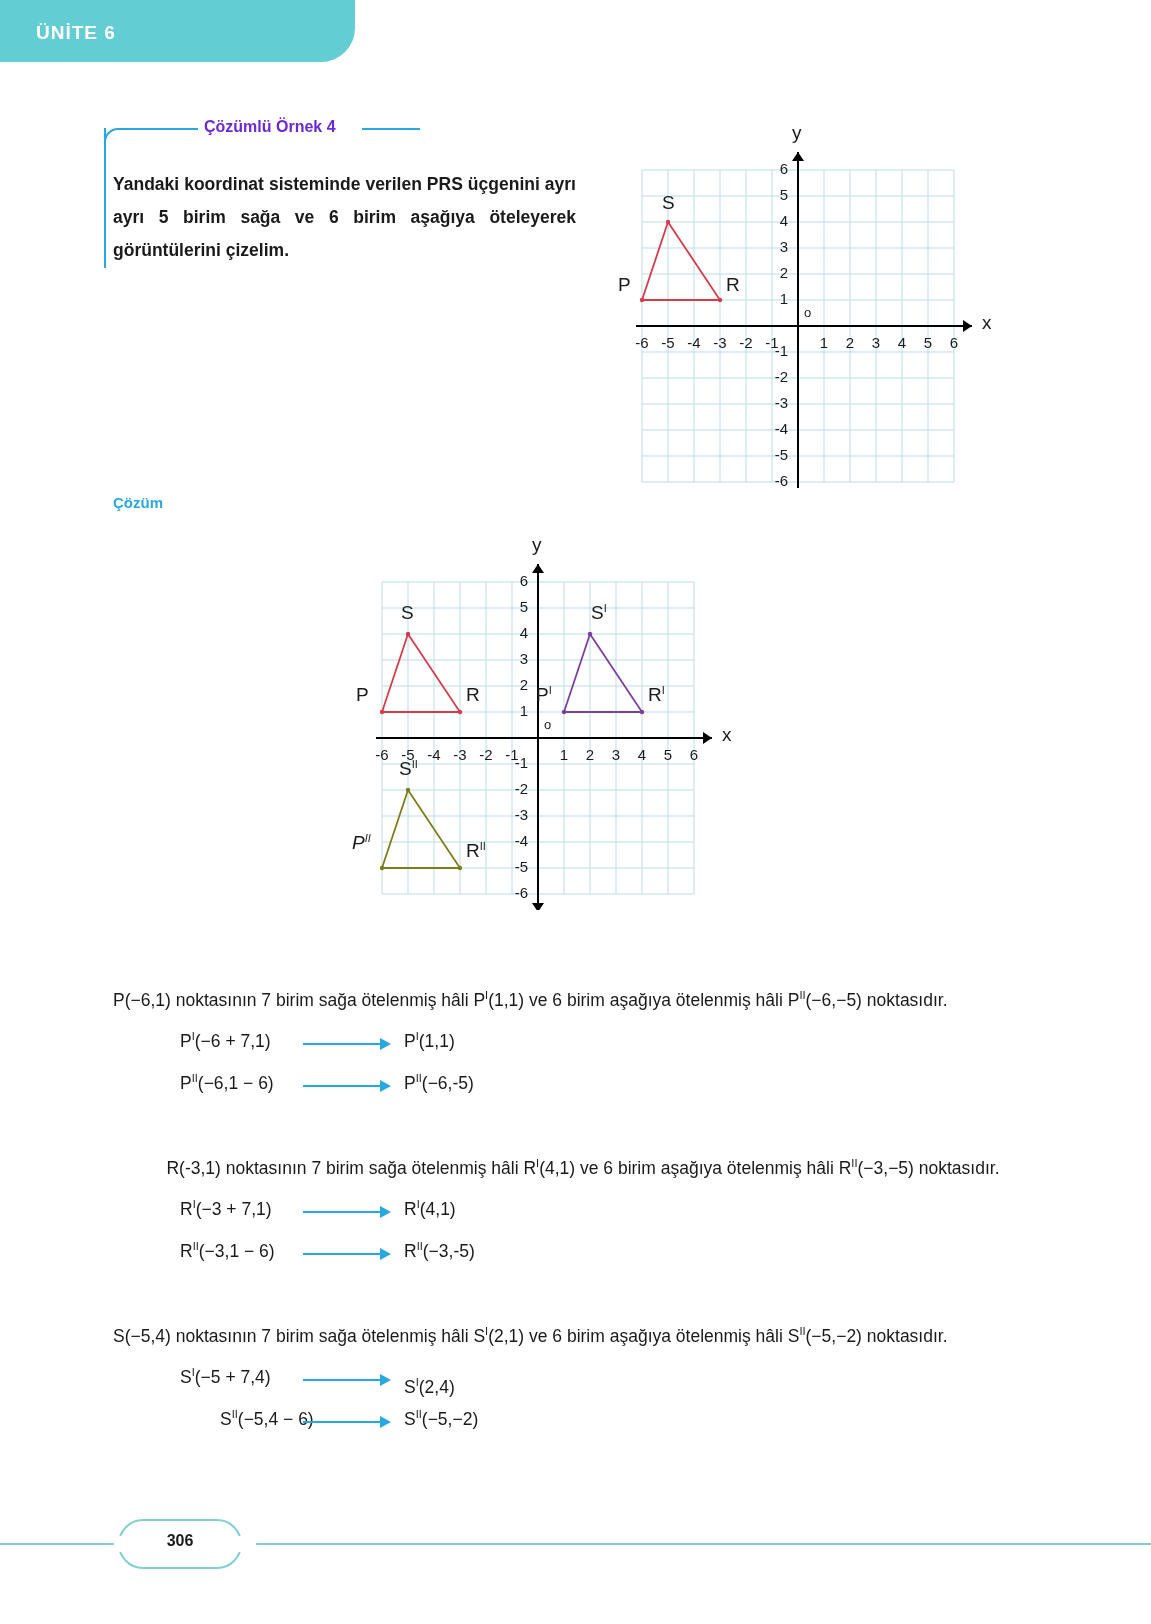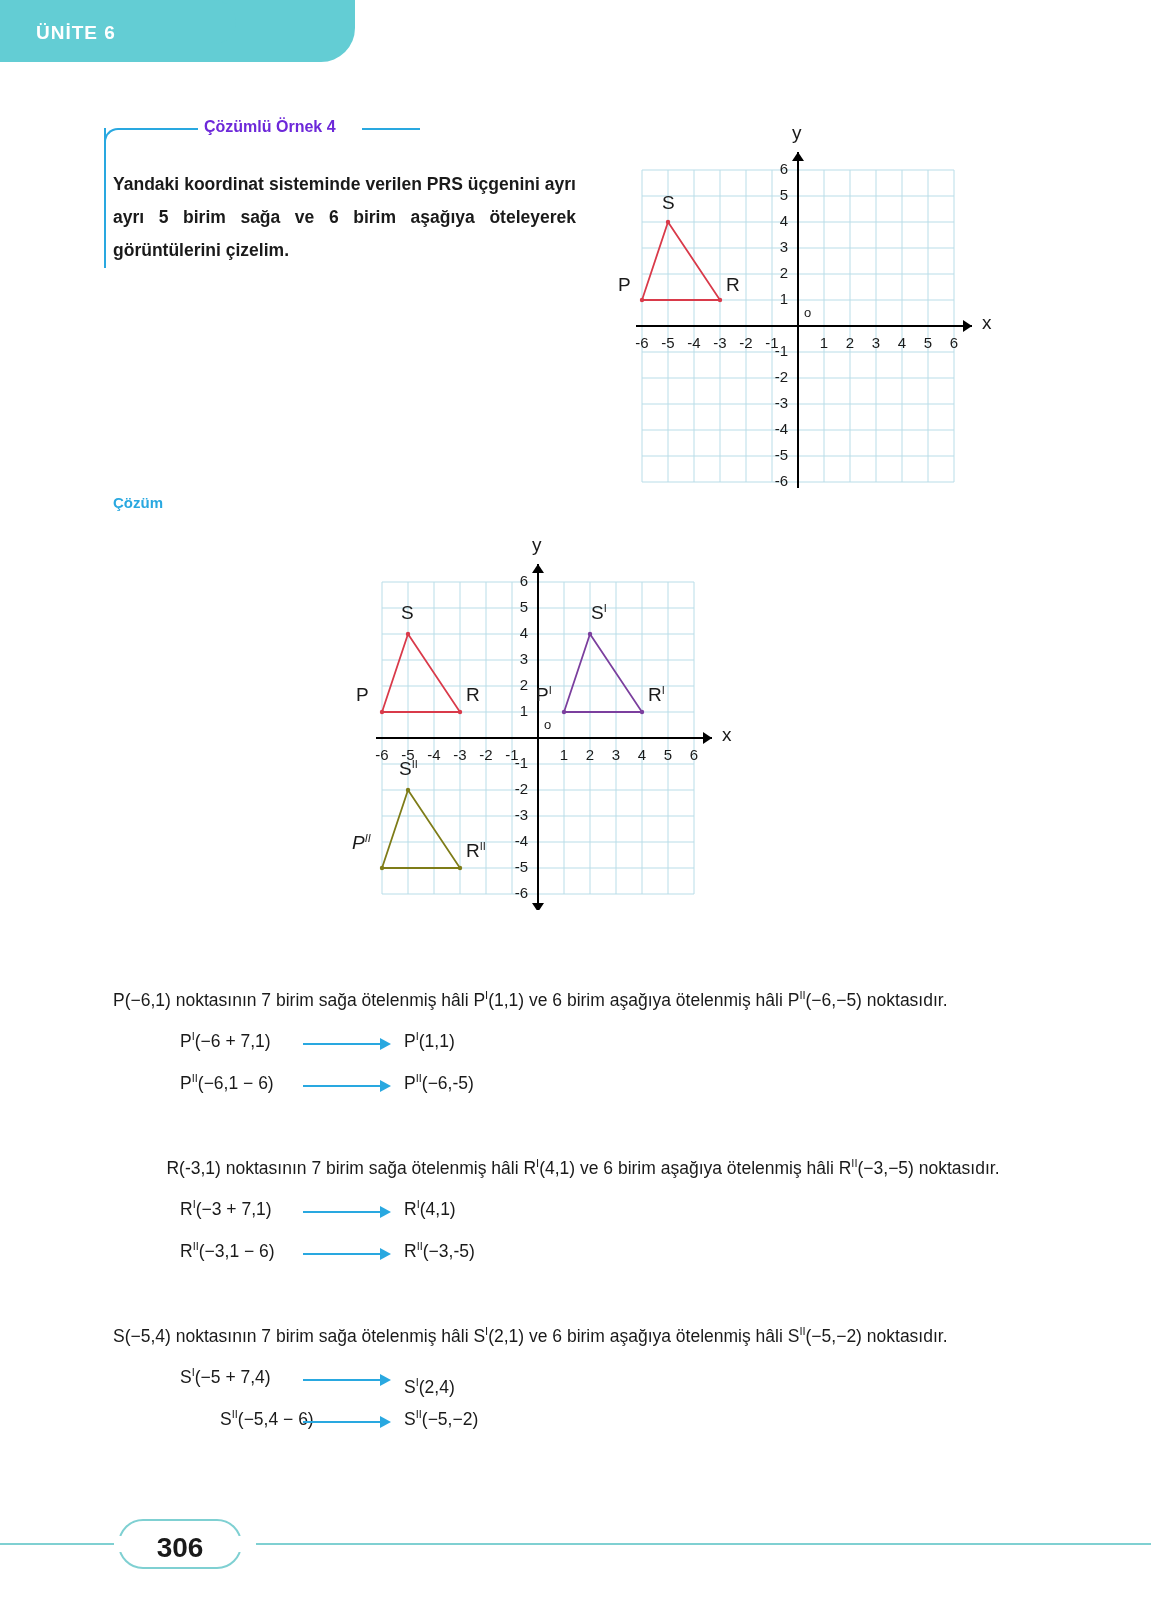--- a/index.html
+++ b/index.html
@@ -185,21 +185,21 @@
     width: 26px; height: 16px;
     background: #ffffff;
   }
   #footer-oval-mask-l { left: 114px; }
   #footer-oval-mask-r { left: 230px; }
   #page-number {
     position: absolute;
     left: 118px; top: 1532px;
     width: 124px;
     text-align: center;
-    font-size: 28px;
+    font-size: 16px;
     font-weight: bold;
     color: #1a1a1a;
   }
 </style>
 </head>
 <body>
 
 <div id="unit-header">
   <div id="unit-header-tab"></div>
   <div id="unit-header-label">ÜNİTE 6</div>

